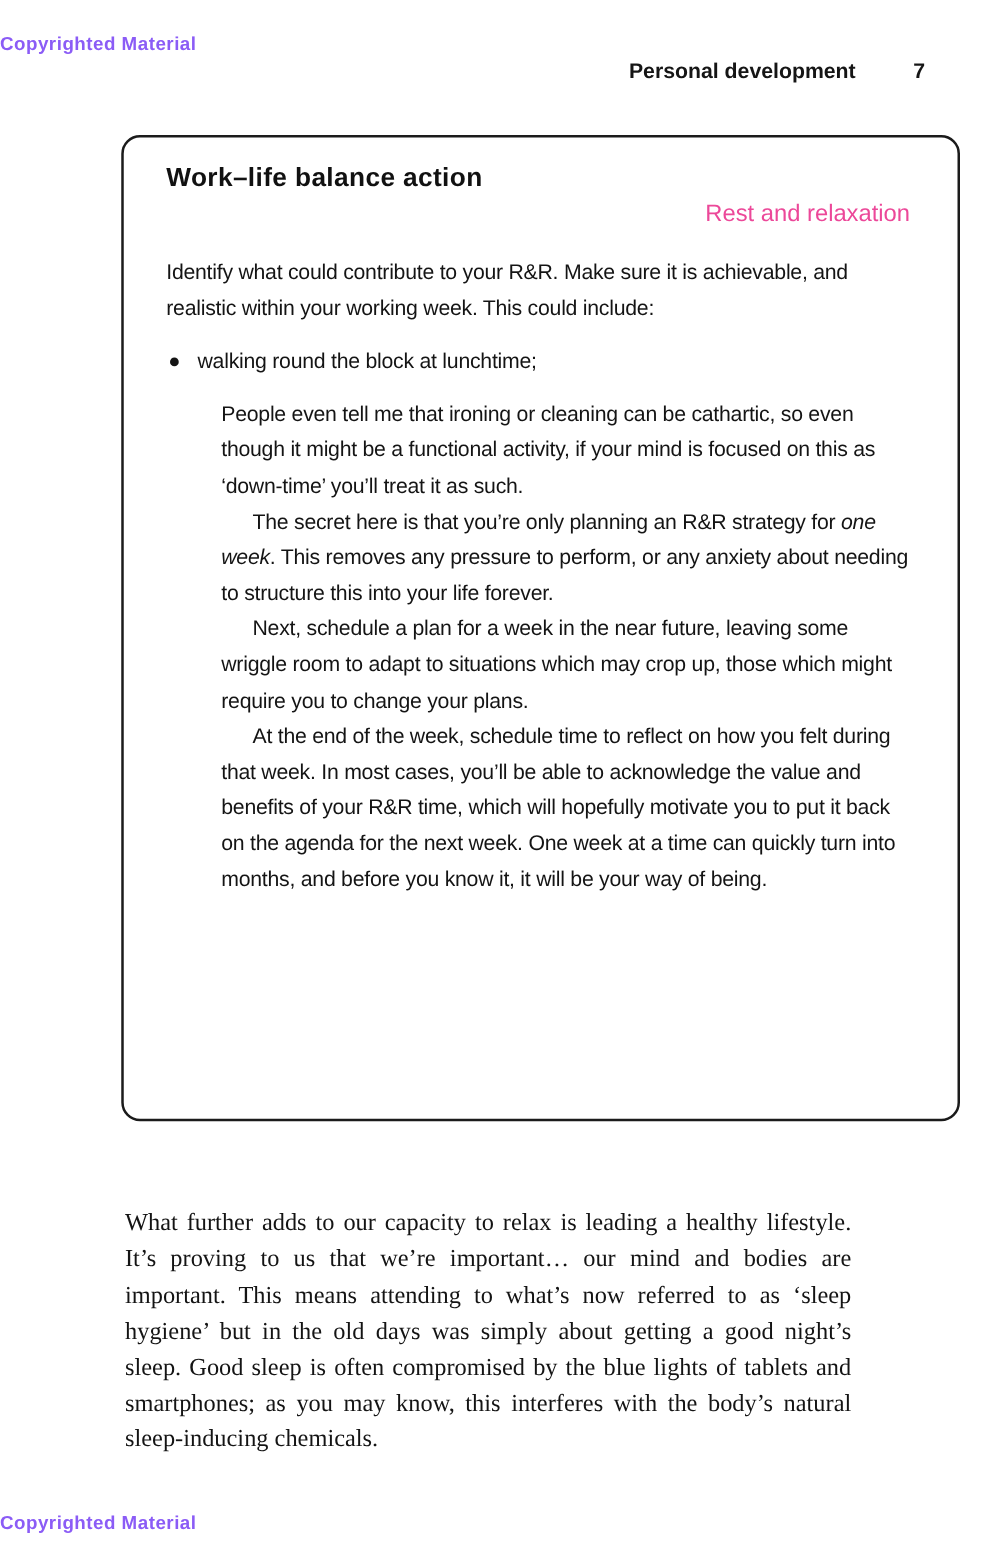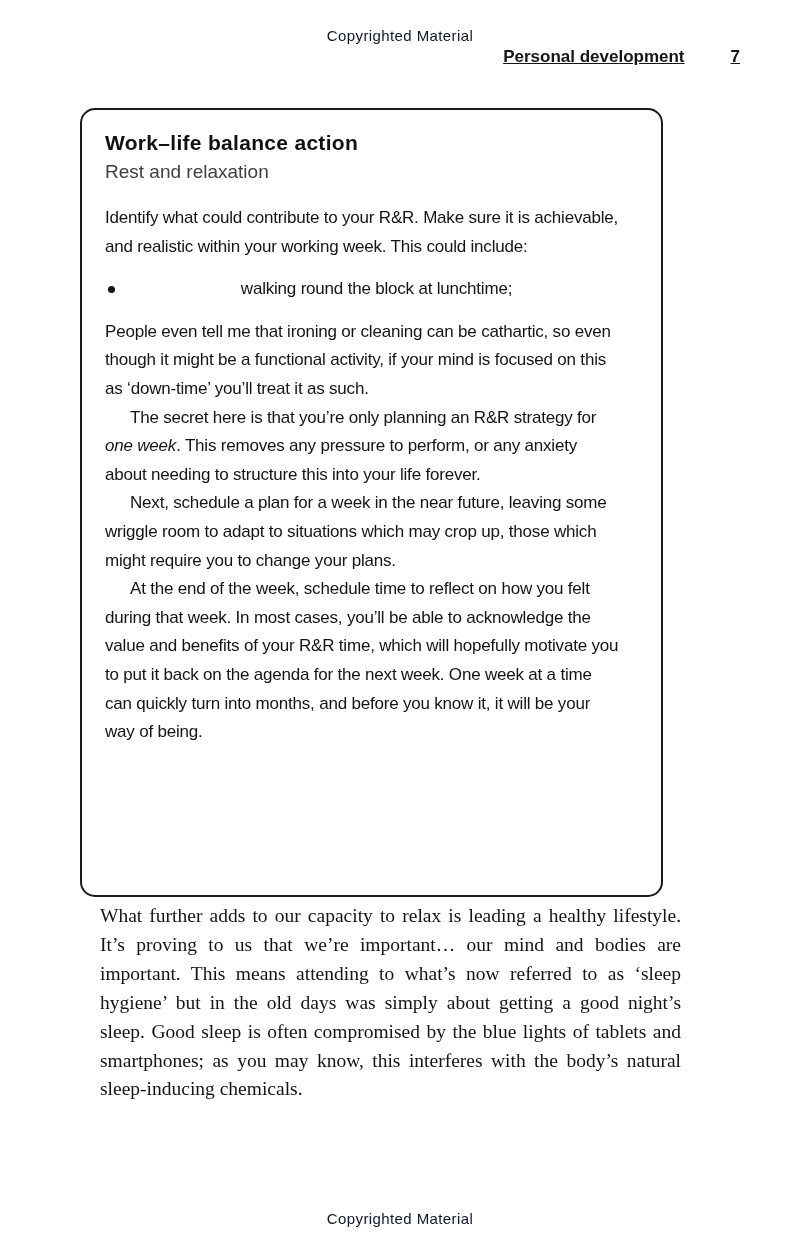--- a/index.html
+++ b/index.html
@@ -13,85 +13,85 @@
     position: relative;
     font-family: "Liberation Sans", sans-serif;
     color: #151515;
     overflow: hidden;
   }
 
   .copyright {
     position: absolute;
     left: 0;
     width: 100%;
-    text-align: center;
+    text-align: left;
     font-family: "Liberation Sans", sans-serif;
     font-size: 15px;
-    font-weight: 400;
+    font-weight: 700;
     letter-spacing: 0.4px;
-    color: #0f172a;
+    color: #8b5cf6;
   }
   .copyright.top { top: 27px; }
   .copyright.bottom { top: 1210px; }
 
   .running-header {
     position: absolute;
     top: 47px;
     right: 60px;
     display: flex;
     align-items: baseline;
     font-family: "Liberation Sans", sans-serif;
     font-size: 17px;
     font-weight: 700;
     color: #151515;
-    text-decoration: underline;
   }
   .running-header .head-title { margin-right: 46px; }
 
   .action-box {
     position: absolute;
-    left: 80px;
+    left: 97px;
     top: 108px;
-    width: 583px;
+    width: 671px;
     min-height: 789px;
     box-sizing: border-box;
     border: 2px solid #1b1b1b;
     border-radius: 15px;
-    padding: 20px 38px 20px 23px;
+    padding: 20px 38px 20px 34px;
     background: #ffffff;
     font-family: "Liberation Sans", sans-serif;
   }
   .box-title {
     margin: 0 0 4px 0;
     font-size: 21px;
     line-height: 25px;
     font-weight: 700;
     letter-spacing: 0.3px;
     color: #111111;
   }
   .box-subtitle {
     margin: 0 0 20px 0;
     font-size: 19px;
     line-height: 25px;
     font-weight: 400;
-    color: #404040;
+    color: #ec4899;
+    text-align: right;
   }
   .box-text {
     font-size: 17px;
     line-height: 28.6px;
     letter-spacing: -0.2px;
     color: #141414;
+    margin-left: 44px;
   }
   .box-intro { margin: 0 0 14px 0; }
 
   .box-bullets {
     list-style: none;
     margin: 0 0 14px 0;
     padding: 0;
-    text-align: center;
   }
   .box-bullets li {
     position: relative;
     padding-left: 25px;
     margin-bottom: 7px;
   }
   .box-bullets li:last-child { margin-bottom: 0; }
   .box-bullets li::before {
     content: "";
     position: absolute;
@@ -103,21 +103,21 @@
     background: #141414;
   }
 
   .box-body p { margin: 0; }
   .box-body p.indent { text-indent: 25px; }
   .box-body em { font-style: italic; }
 
   .main-paragraph {
     position: absolute;
     left: 100px;
-    top: 902px;
+    top: 965px;
     width: 581px;
     margin: 0;
     font-family: "Liberation Serif", serif;
     font-size: 19.5px;
     line-height: 28.9px;
     text-align: justify;
     color: #141414;
   }
 </style>
 </head>

